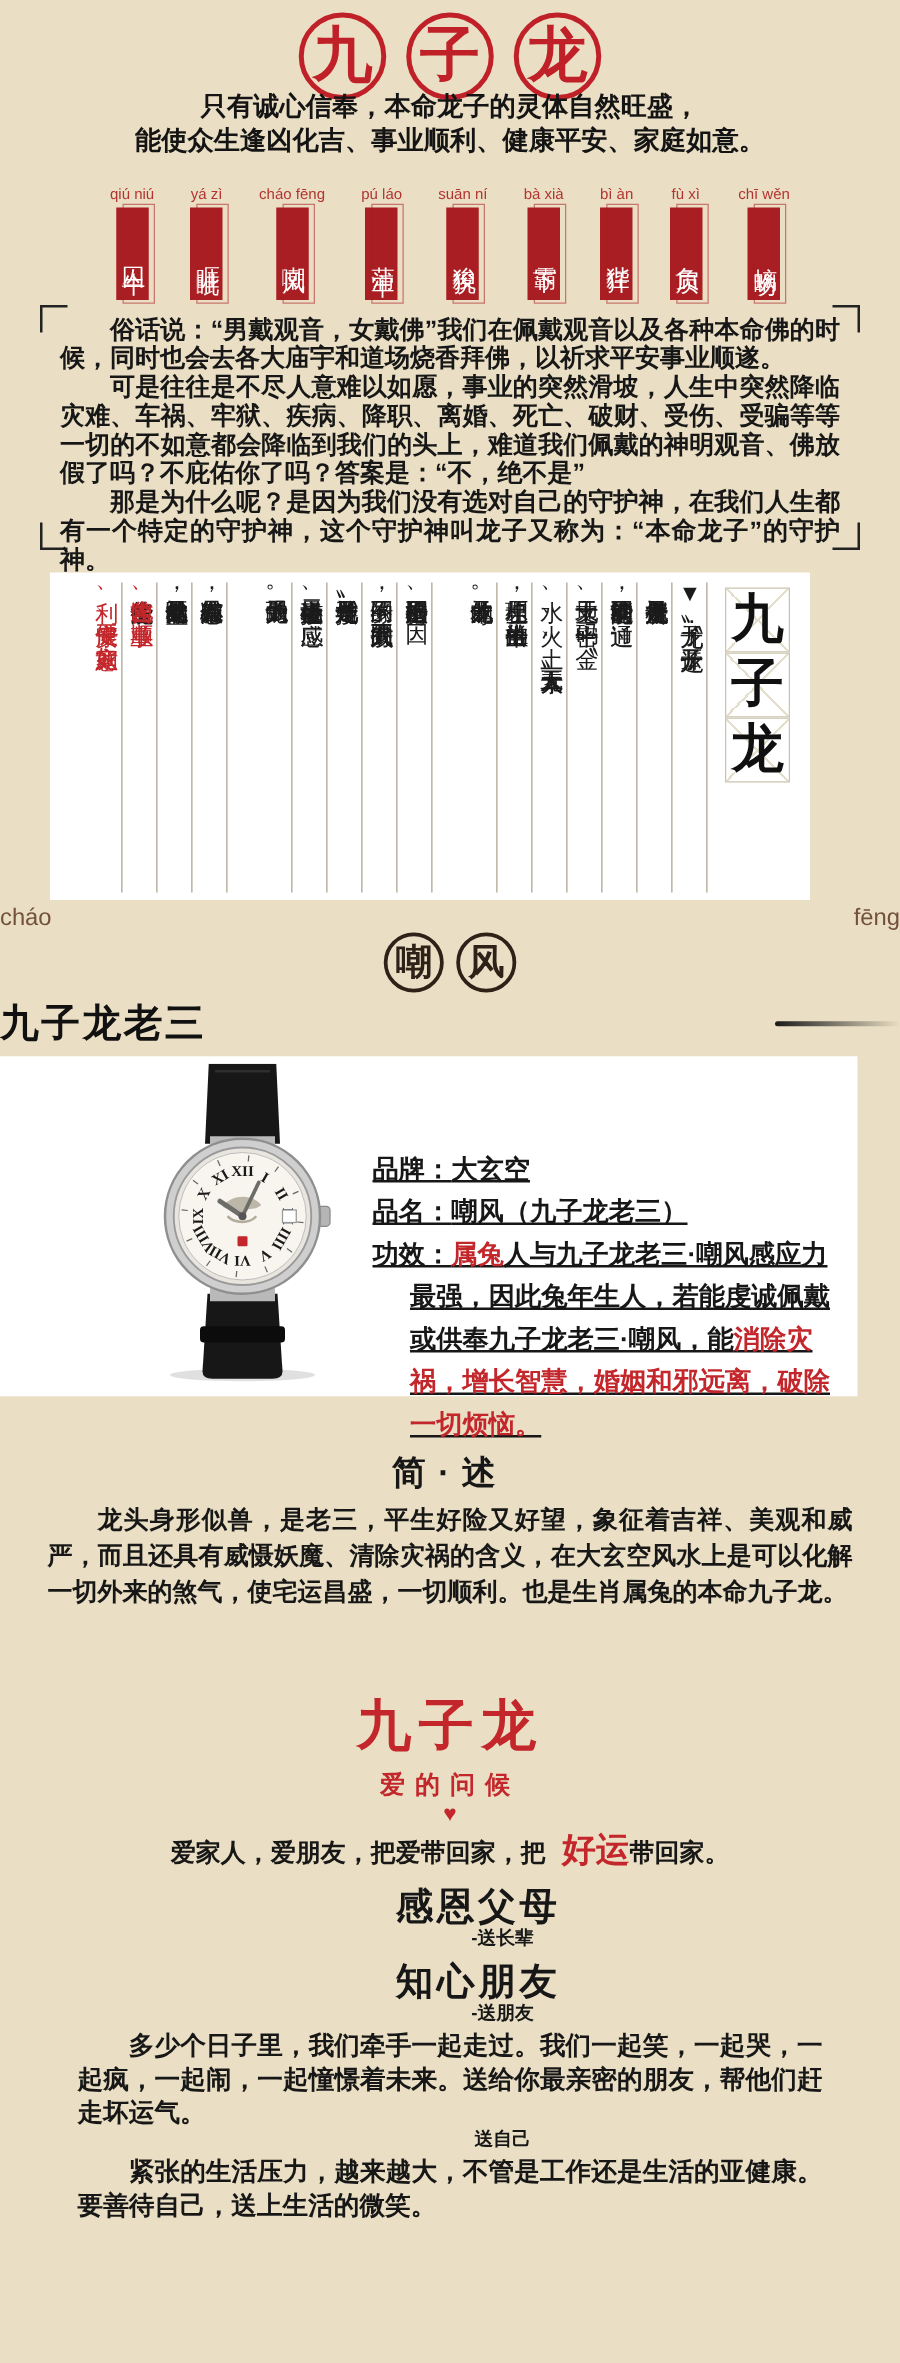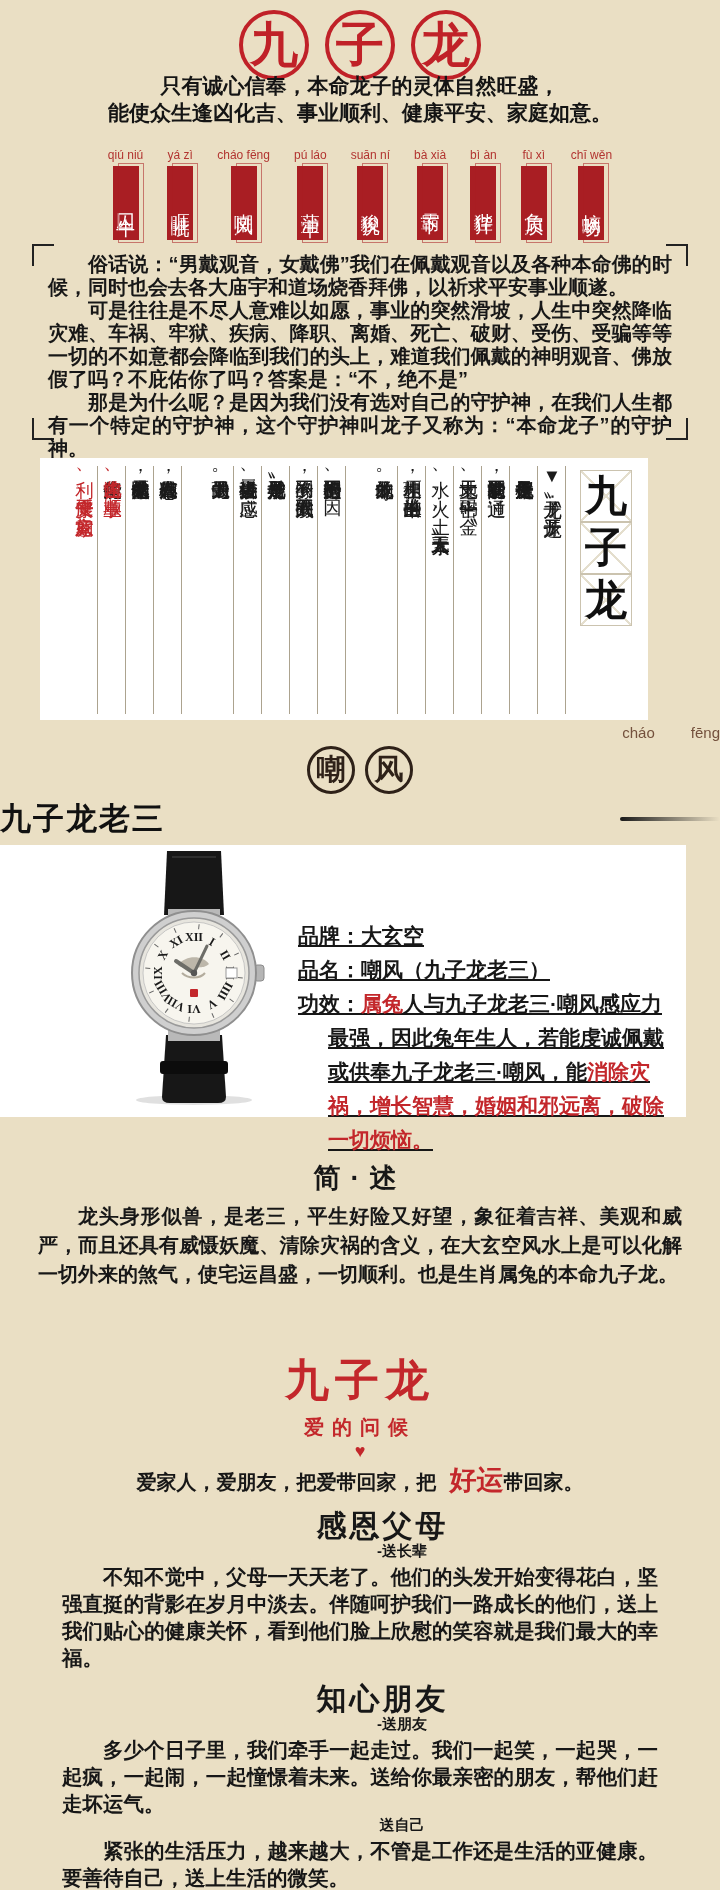--- a/index.html
+++ b/index.html
@@ -6,21 +6,21 @@
   .page{position:relative;width:720px;height:1890px;background:#EADFC4;overflow:hidden;
         font-family:"Liberation Sans",sans-serif;color:#171717;margin:0 auto;}
   
   .sec-header{position:absolute;top:10px;left:0;right:0;display:flex;justify-content:center;gap:16px;}
   .tcircle{width:62px;height:62px;border:4px solid #C02128;border-radius:50%;
            display:flex;align-items:center;justify-content:center;background:transparent;}
   .tcircle span{font-family:"Liberation Serif",serif;font-weight:bold;font-size:48px;line-height:1;color:#C02128;}
   .intro{position:absolute;top:72px;left:0;right:0;text-align:center;font-weight:bold;
          font-size:21px;line-height:27px;color:#141414;}
   
-  .nine{position:absolute;top:148px;left:88px;right:88px;display:flex;justify-content:center;gap:24px;}
+  .nine{position:absolute;top:148px;left:88px;right:88px;display:flex;justify-content:space-between;gap:24px;}
   .nson{display:flex;flex-direction:column;align-items:center;}
   .pinyin{font-size:12px;color:#B23430;margin-bottom:4px;white-space:nowrap;}
   .tablet{position:relative;width:26px;height:74px;background:#A91E23;color:#fff;
           writing-mode:vertical-rl;display:flex;align-items:center;justify-content:center;
           font-family:"Liberation Serif",serif;font-size:19px;letter-spacing:5px;}
   .tablet::after{content:'';position:absolute;left:5px;top:-3px;right:-5px;bottom:-3px;
           border:1px solid rgba(169,30,35,.55);pointer-events:none;}
   
   .brkt{position:absolute;top:244px;left:32px;right:32px;height:196px;}
   .corner{position:absolute;width:20px;height:20px;border:0 solid #222;}
@@ -39,22 +39,22 @@
                 linear-gradient(135deg,transparent 48.8%,#E4DECD 48.8%,#E4DECD 51.2%,transparent 51.2%),#fff;
      display:flex;align-items:center;justify-content:center;}
   .seal-cell span{font-family:"Liberation Serif",serif;font-weight:bold;font-size:42px;line-height:1;color:#101010;}
   .vcols{position:absolute;top:8px;right:82px;left:14px;height:248px;
          display:flex;flex-direction:row-reverse;gap:24px;}
   .vgroup{writing-mode:vertical-rl;height:248px;}
   .vcol{height:248px;line-height:27px;border-right:1px solid #ACA38F;
         font-family:"Liberation Serif",serif;font-size:18.5px;color:#1b1b1b;}
   .red{color:#C3272B;}
   
-  .stamp-pinyin{position:absolute;top:724px;left:0;right:0;display:flex;justify-content:flex-end;gap:36px;
-                color:#74513D;font-size:15px;}
+  .stamp-pinyin{position:absolute;top:724px;left:0;right:0;display:flex;justify-content:space-between;gap:36px;
+                color:#74513D;font-size:19px;}
   .stamps{position:absolute;top:746px;left:0;right:0;display:flex;justify-content:center;gap:10px;}
   .stamp{width:42px;height:42px;border:3px solid #2E2118;border-radius:50%;
          display:flex;align-items:center;justify-content:center;color:#2E2118;
          font-family:"Liberation Serif",serif;font-weight:bold;font-size:29px;}
   .subtitle-row{position:absolute;top:798px;left:0;right:0;display:flex;justify-content:space-between;align-items:center;}
   .subtitle{font-size:31px;font-weight:bold;letter-spacing:2px;color:#111;}
   .subline{width:100px;height:4px;margin-left:14px;border-radius:2px;
            background:linear-gradient(to right,#1a1a1a,rgba(26,26,26,0));}
   
   .panel2{position:absolute;top:845px;left:0;width:686px;height:272px;background:#fff;}
@@ -263,21 +263,20 @@
   <div class="jianshu-para">龙头身形似兽，是老三，平生好险又好望，象征着吉祥、美观和威严，而且还具有威慑妖魔、清除灾祸的含义，在大玄空风水上是可以化解一切外来的煞气，使宅运昌盛，一切顺利。也是生肖属兔的本命九子龙。</div>
 
   <div class="bottom">
     <div class="bt-title">九子龙</div>
     <div class="bt-sub">爱的问候</div>
     <div class="bt-heart">♥</div>
     <div class="bt-greet"><span>爱家人，爱朋友，把爱带回家，把</span><span class="luck">好运</span><span>带回家。</span></div>
 
     <div class="g-title">感恩父母</div>
     <div class="g-tag">-送长辈</div>
-    <div class="g-para">不知不觉中，父母一天天老了。他们的头发开始变得花白，坚强直挺的背影在岁月中淡去。伴随呵护我们一路成长的他们，送上我们贴心的健康关怀，看到他们脸上欣慰的笑容就是我们最大的幸福。</div>
 
     <div class="g-title">知心朋友</div>
     <div class="g-tag">-送朋友</div>
     <div class="g-para">多少个日子里，我们牵手一起走过。我们一起笑，一起哭，一起疯，一起闹，一起憧憬着未来。送给你最亲密的朋友，帮他们赶走坏运气。</div>
 
     <div class="g-tag">送自己</div>
     <div class="g-para">紧张的生活压力，越来越大，不管是工作还是生活的亚健康。要善待自己，送上生活的微笑。</div>
   </div>
 
 </div>

